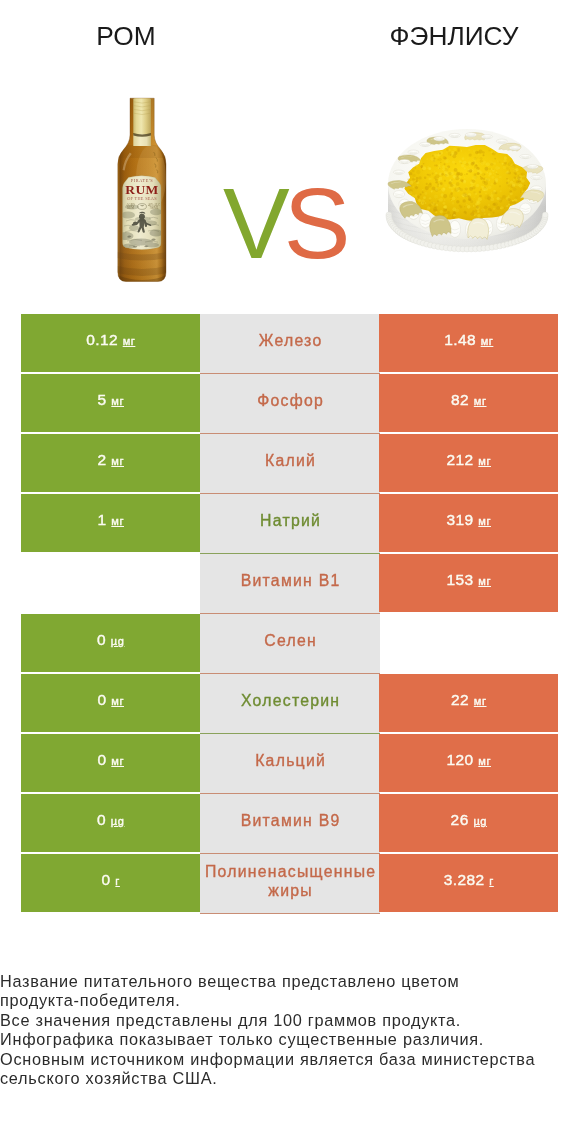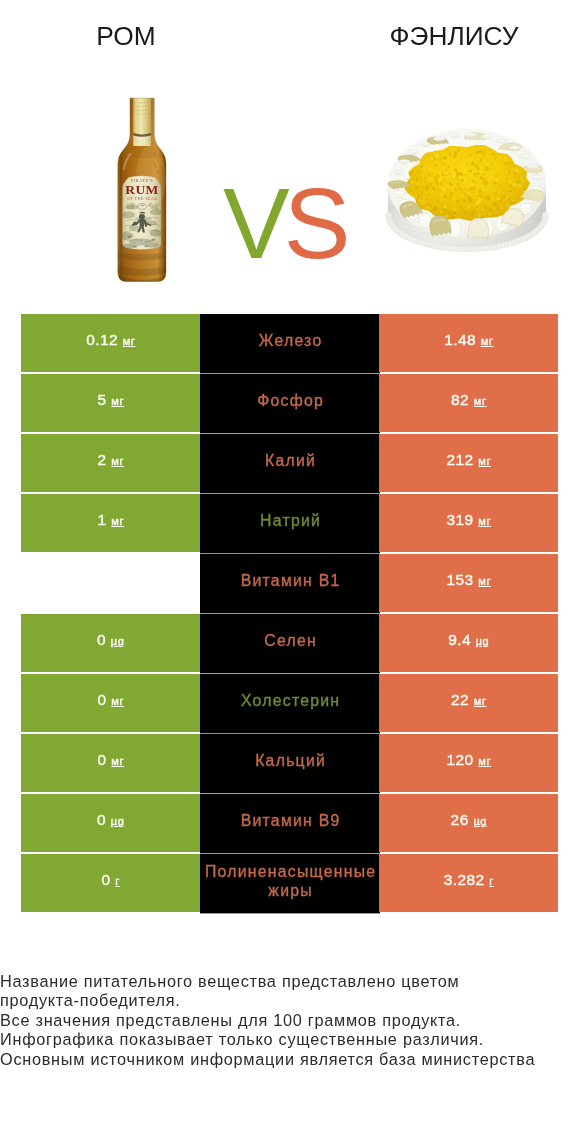--- a/index.html
+++ b/index.html
@@ -11,21 +11,21 @@
   .title.right{left:328px;width:252px;}
   .bottle{position:absolute;left:110px;top:90px;}
   .cake{position:absolute;left:382px;top:112px;}
   .vs{position:absolute;left:223px;top:133.5px;font-size:100px;font-weight:400;letter-spacing:-6px;line-height:100px;margin-top:39px;}
   .vs .v{color:#82a72e;}
   .vs .s{color:#df6a45;}
   .tbl{position:absolute;left:21px;top:314px;width:538px;}
   .row{position:relative;height:58px;margin-bottom:2px;}
   .cell{position:absolute;top:0;height:58px;display:flex;align-items:center;justify-content:center;box-sizing:border-box;padding-bottom:6px;}
   .cell.l{left:0;width:179px;background:#80a832;}
-  .cell.m{left:179px;width:180px;background:#000000;border-bottom:1px solid #c98d74;height:60px;overflow:hidden;}
+  .cell.m{left:179px;width:180px;background:#e5e5e5;border-bottom:1px solid #c98d74;height:60px;overflow:hidden;}
   .cell.m.gb{border-bottom-color:#8aa25b;}
   .cell.r{left:358px;width:179px;background:#e06e49;}
   .val{color:#fbfbf2;font-size:15.5px;font-weight:400;-webkit-text-stroke:0.42px #fbfbf2;letter-spacing:0.4px;white-space:nowrap;}
   .val .u{font-size:11px;letter-spacing:0.55px;margin-right:-0.55px;text-decoration:underline;}
   .lbl{font-size:15.8px;font-weight:400;text-align:center;line-height:19px;letter-spacing:1.25px;margin-right:-1.25px;}
   .lbl.o{color:#c4694a;-webkit-text-stroke:0.36px #c4694a;}
   .lbl.g{color:#6f8c32;-webkit-text-stroke:0.36px #6f8c32;}
   .foot{position:absolute;left:0;top:972px;width:580px;text-align:left;font-size:16.3px;color:#2b2b2b;line-height:19.4px;letter-spacing:0.72px;}
   .foot div{white-space:nowrap;}
 </style>
@@ -1069,23 +1069,20 @@
           <span class="val"><span>153</span> <span class="u">мг</span></span>
         </div>
       </div>
       <div class="row">
         <div class="cell l">
           <span class="val"><span>0</span> <span class="u">µg</span></span>
         </div>
         <div class="cell m ">
           <span class="lbl o">Селен</span>
         </div>
-        <div class="cell r">
-          <span class="val"><span>9.4</span> <span class="u">µg</span></span>
-        </div>
       </div>
       <div class="row">
         <div class="cell l">
           <span class="val"><span>0</span> <span class="u">мг</span></span>
         </div>
         <div class="cell m gb">
           <span class="lbl g">Холестерин</span>
         </div>
         <div class="cell r">
           <span class="val"><span>22</span> <span class="u">мг</span></span>
@@ -1124,14 +1121,15 @@
           <span class="val"><span>3.282</span> <span class="u">г</span></span>
         </div>
       </div>
     </div>
   <div class="foot">
       <div>Название питательного вещества представлено цветом</div>
       <div>продукта-победителя.</div>
       <div>Все значения представлены для 100 граммов продукта.</div>
       <div>Инфографика показывает только существенные различия.</div>
       <div>Основным источником информации является база министерства</div>
+      <div>сельского хозяйства США.</div>
     </div>
 </div>
 
 </body></html>

